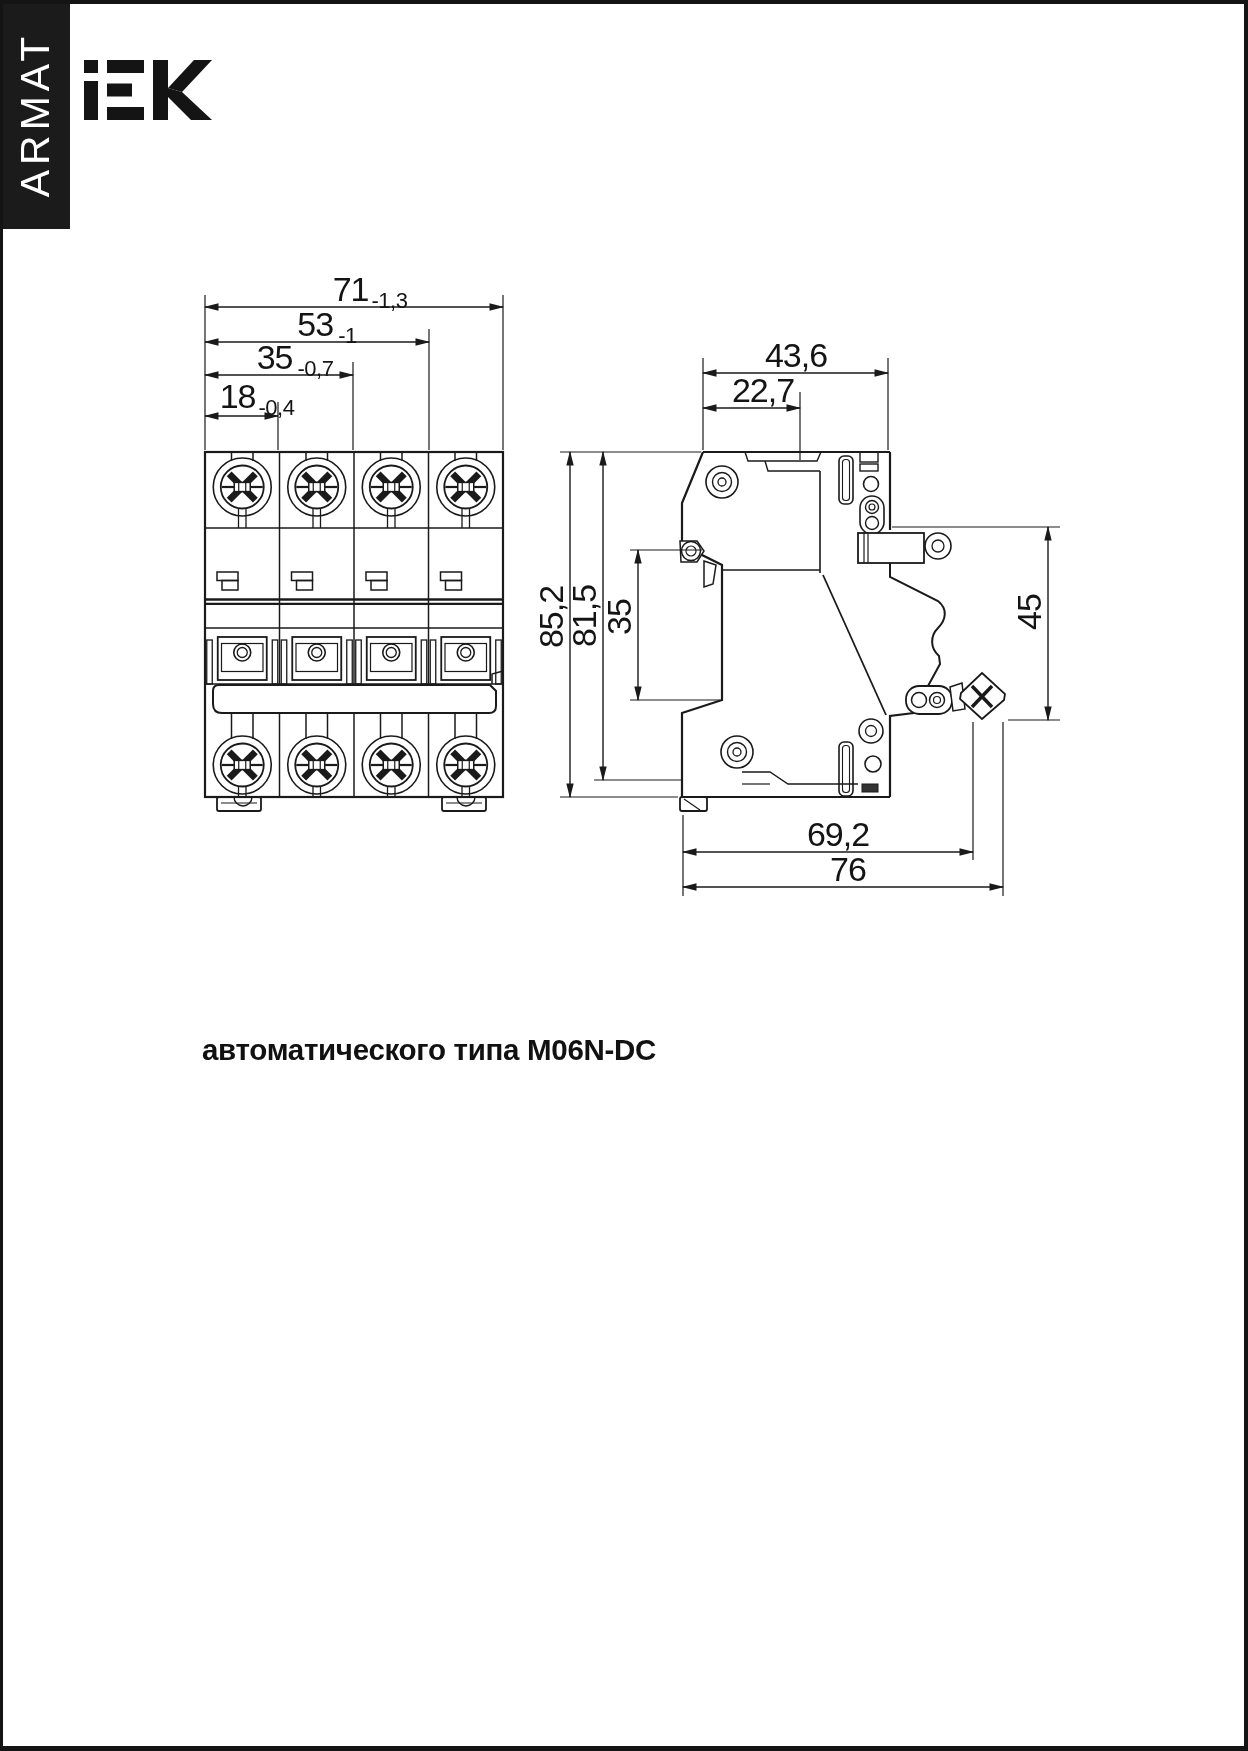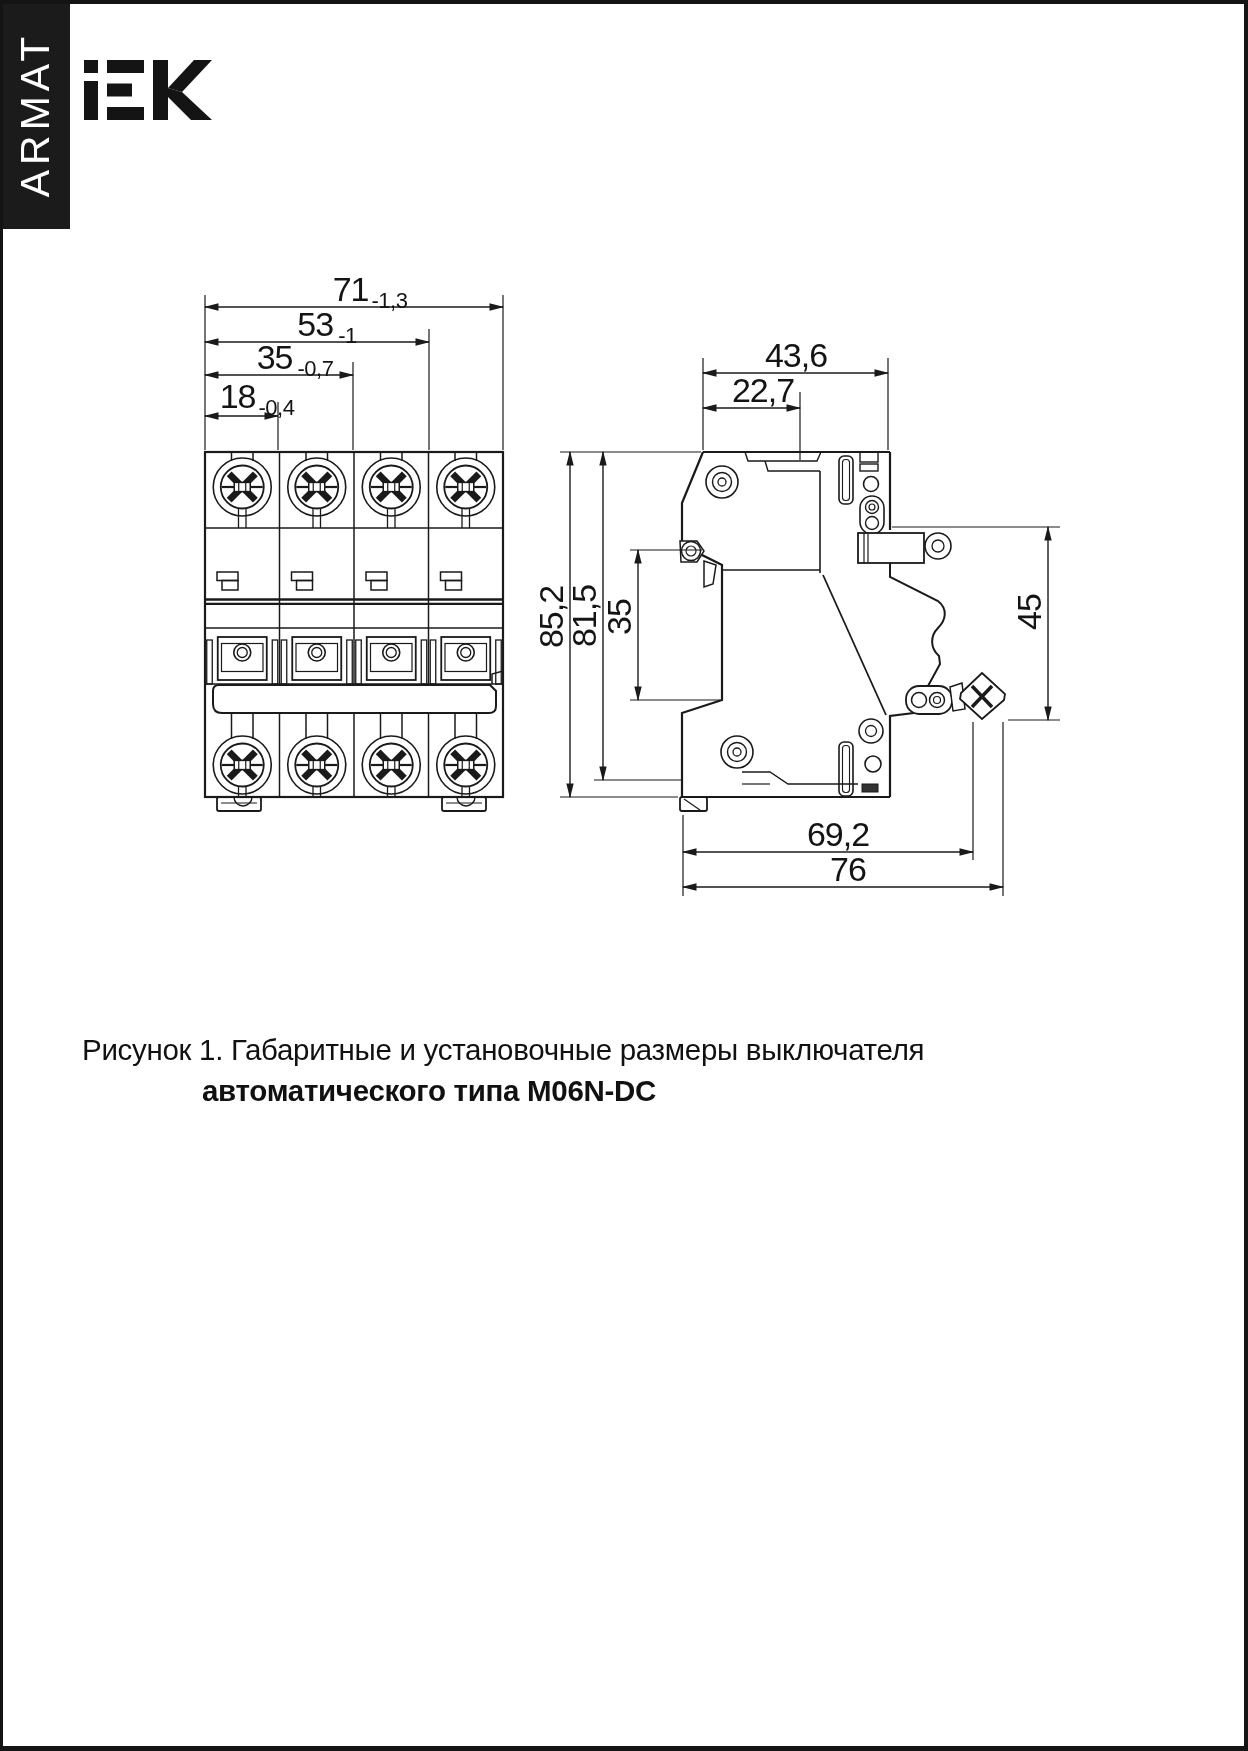--- a/index.html
+++ b/index.html
@@ -238,18 +238,17 @@
     <text class="dim" x="763" y="402" text-anchor="middle">22,7</text>
     <text class="dim" x="563" y="617" text-anchor="middle" transform="rotate(-90 563 617)">85,2</text>
     <text class="dim" x="596" y="616" text-anchor="middle" transform="rotate(-90 596 616)">81,5</text>
     <text class="dim" x="631" y="617" text-anchor="middle" transform="rotate(-90 631 617)">35</text>
     <text class="dim" x="1041" y="612" text-anchor="middle" transform="rotate(-90 1041 612)">45</text>
     <text class="dim" x="838" y="846" text-anchor="middle">69,2</text>
     <text class="dim" x="848" y="881" text-anchor="middle">76</text>
   </svg>
 
   <div class="caption">
-    <div>Рисунок 1. Габаритные и установочные размеры выключателя</div>
     <div class="l2">автоматического типа M06N-DC</div>
   </div>
 
   <div class="frame"></div>
 </div>
 
 </body></html>

